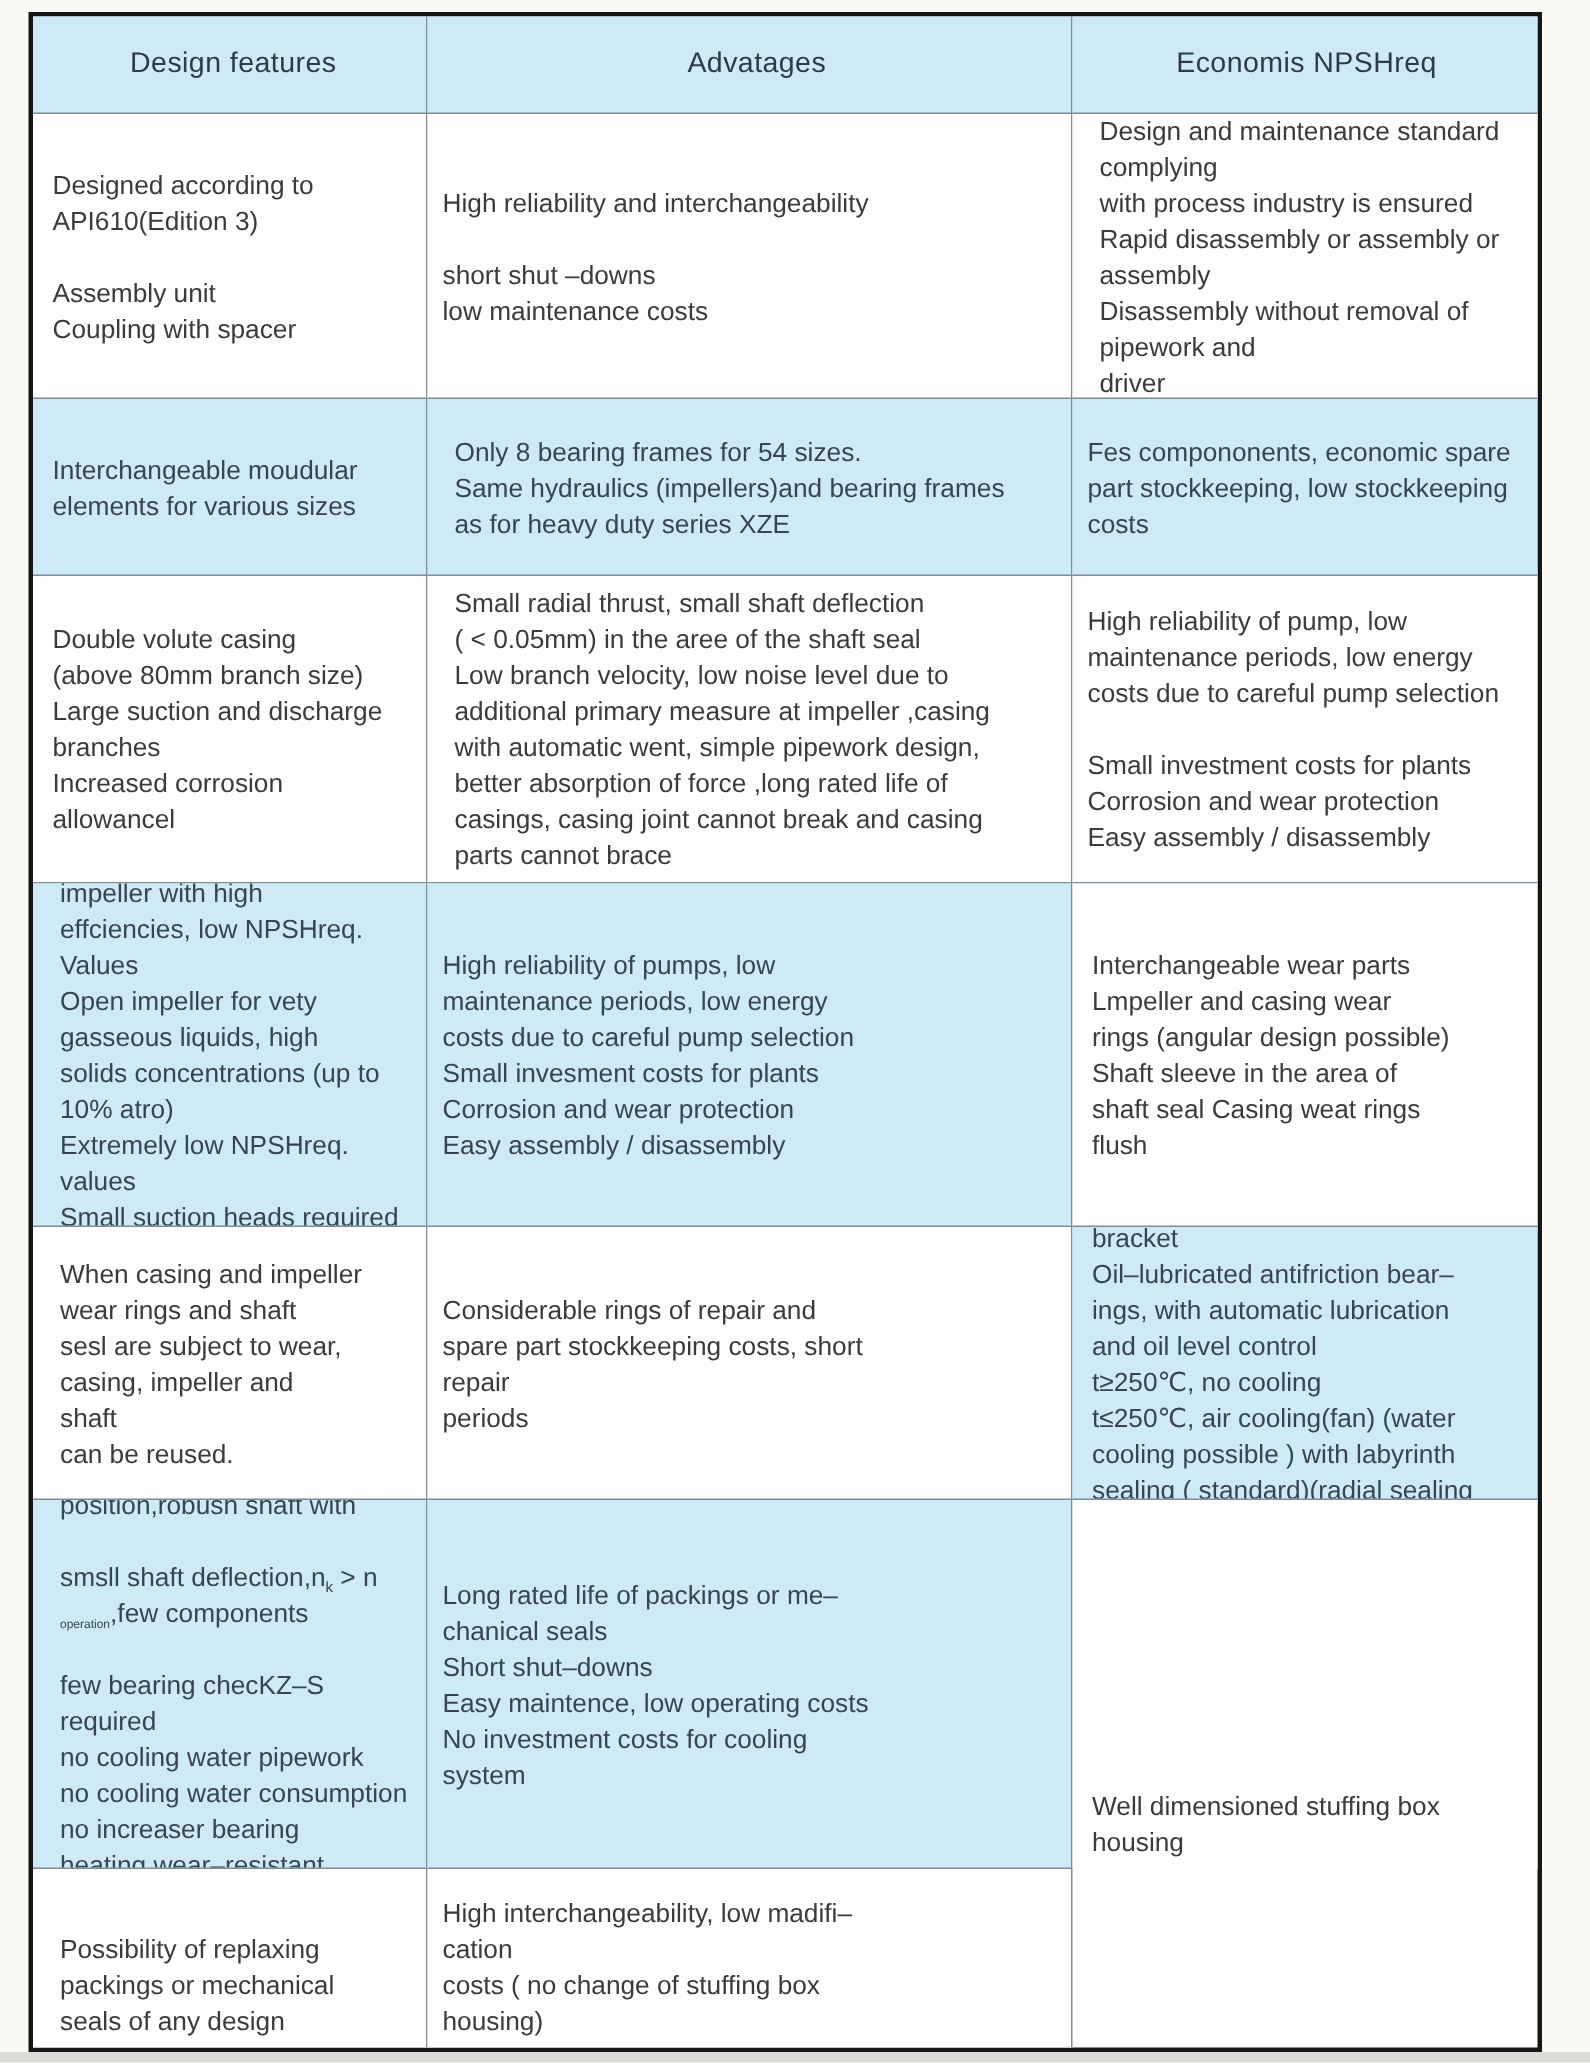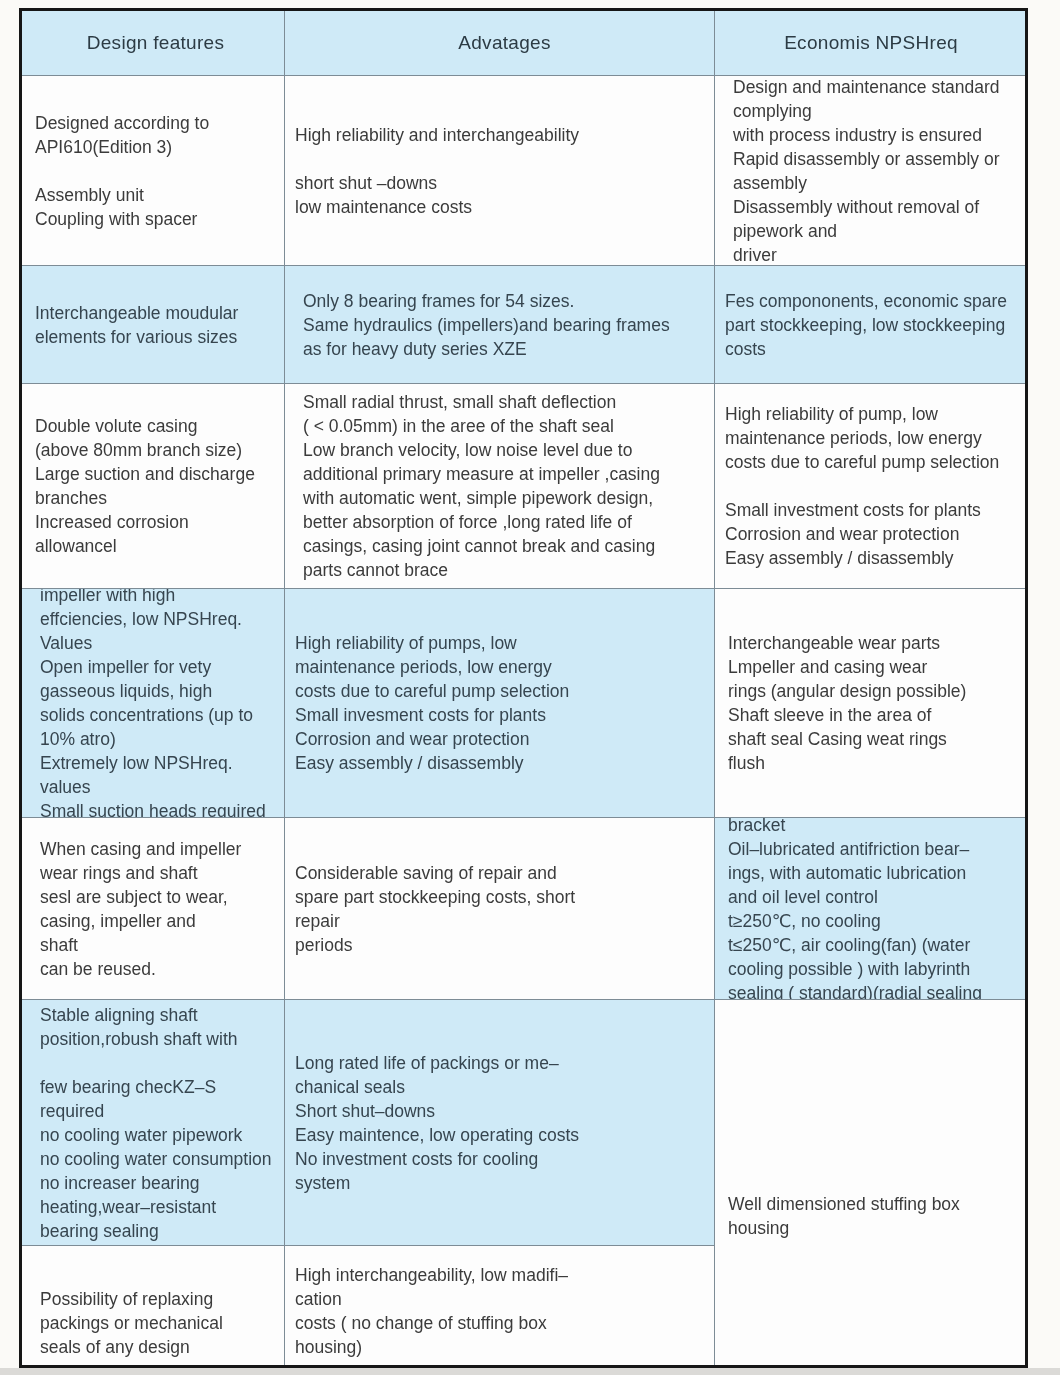--- a/index.html
+++ b/index.html
@@ -159,41 +159,42 @@
 shaft seal Casing weat rings
 flush</div>
   </div>
   <div class="cell r-white c2">
     <div class="cell-inner">When casing and impeller wear rings and shaft
 sesl are subject to wear, casing, impeller and
 shaft
 can be reused.</div>
   </div>
   <div class="cell r-white c3">
-    <div class="cell-inner">Considerable saving of repair and
+    <div class="cell-inner">Considerable rings of repair and
 spare part stockkeeping costs, short
 repair
 periods</div>
   </div>
 
   <div class="cell r-blue c1">
     <div class="cell-inner">One–piece heavy duty bearing
 bracket
 Oil–lubricated antifriction bear–
 ings, with automatic lubrication
 and oil level control
 t≥250℃, no cooling
 t≤250℃, air cooling(fan) (water
 cooling possible ) with labyrinth
 sealing ( standard)(radial sealing
 ring possible )</div>
   </div>
   <div class="cell r-blue c2">
     <div class="cell-inner">
       <div>Stable aligning shaft position,robush shaft with</div>
+      <div class="formula-line"><span>smsll shaft deflection,n</span><sub class="sub-k">k</sub><span> &gt; n </span><sub class="sub-op">operation</sub><span>,few components</span></div>
       <div>few bearing checKZ–S required
 no cooling water pipework
 no cooling water consumption
 no increaser bearing heating,wear–resistant
 bearing sealing</div>
     </div>
   </div>
   <div class="cell r-blue c3">
     <div class="cell-inner">Long rated life of packings or me–
 chanical seals

